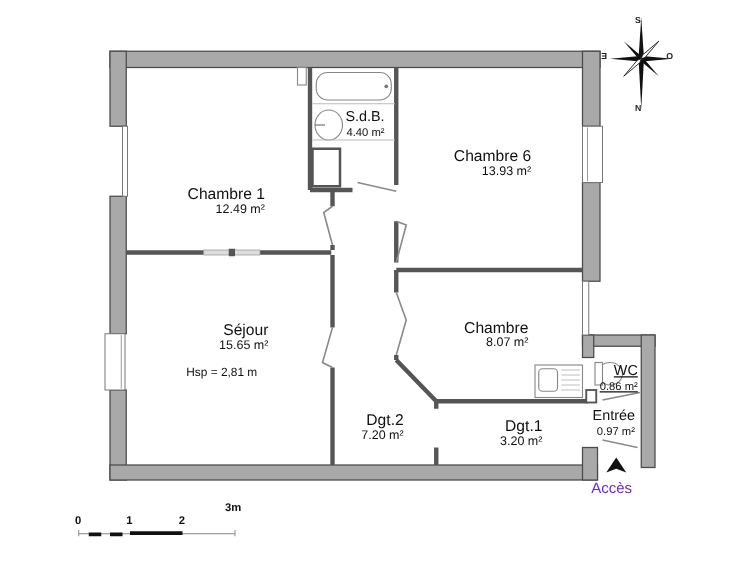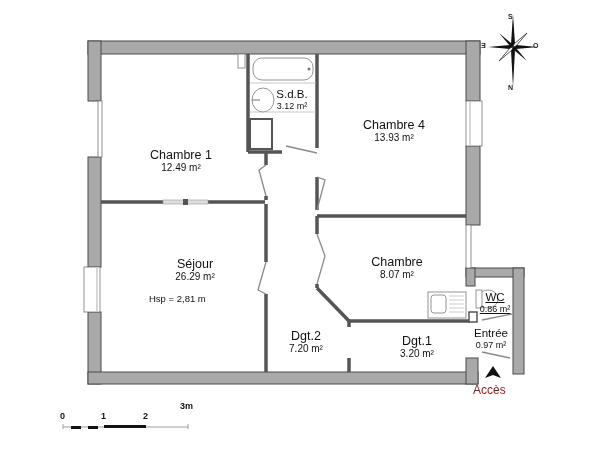--- a/index.html
+++ b/index.html
@@ -4,30 +4,30 @@
   <style>
     html, body { margin: 0; padding: 0; background: #ffffff; }
     body { width: 600px; height: 450px; position: relative; overflow: hidden;
            font-family: "Liberation Sans", sans-serif; }
     svg { position: absolute; left: 0; top: 0; }
     .wall { fill: #a9a9a9; stroke: #4a4a4a; stroke-width: 1; }
     .pwall { fill: none; stroke: #555; stroke-width: 3.5; }
     .door { fill: none; stroke: #8a8a8a; stroke-width: 1.3; }
     .win { fill: #ffffff; stroke: #777; stroke-width: 0.8; }
     .fix { fill: #ffffff; stroke: #888; stroke-width: 0.9; }
-    .room-label { position: absolute; transform: translateX(-50%); text-align: center;
+    .room-label { position: absolute; transform: translateX(-50%); text-align: right;
                   color: #111; white-space: nowrap; line-height: 1.15; }
     .room-name { font-size: 12.5px; display: block; }
     .room-area { font-size: 10px; display: block; }
     .small .room-name { font-size: 11.5px; }
     .small .room-area { font-size: 9px; }
     .hsp { position: absolute; font-size: 9.5px; color: #111; white-space: nowrap; }
     .compass-letter { position: absolute; font-size: 7px; font-weight: bold; color: #222; }
     .scale-label { position: absolute; font-size: 9px; font-weight: bold; color: #111; }
-    .acces { position: absolute; font-size: 12px; color: #7f1d1d; }
+    .acces { position: absolute; font-size: 12px; color: #6d28d9; }
   </style>
 </head>
 <body>
 
 <svg width="600" height="450" viewBox="0 0 600 450">
 
   <g>
 
     <rect class="wall" x="88" y="41" width="392" height="13"></rect>
 
@@ -146,29 +146,29 @@
     <rect x="104" y="425" width="42" height="3" fill="#111"></rect>
   </g>
 </svg>
 
 <div class="room-label" style="left:181px; top:104px;margin-top:44px;">
   <span class="room-name">Chambre 1</span>
   <span class="room-area">12.49 m²</span>
 </div>
 <div class="room-label small" style="left:292px; top:88px;">
   <span class="room-name">S.d.B.</span>
-  <span class="room-area">3.12 m²</span>
+  <span class="room-area">4.40 m²</span>
 </div>
 <div class="room-label" style="left:394px; top:118px;">
-  <span class="room-name">Chambre 4</span>
+  <span class="room-name">Chambre 6</span>
   <span class="room-area">13.93 m²</span>
 </div>
 <div class="room-label" style="left:195px; top:257px;">
   <span class="room-name">Séjour</span>
-  <span class="room-area">26.29 m²</span>
+  <span class="room-area">15.65 m²</span>
 </div>
 <div class="hsp" style="left:149px; top:293px;">Hsp =  2,81 m</div>
 <div class="room-label" style="left:397px; top:255px;">
   <span class="room-name">Chambre</span>
   <span class="room-area">8.07 m²</span>
 </div>
 <div class="room-label" style="left:306px; top:329px;">
   <span class="room-name">Dgt.2</span>
   <span class="room-area">7.20 m²</span>
 </div>

